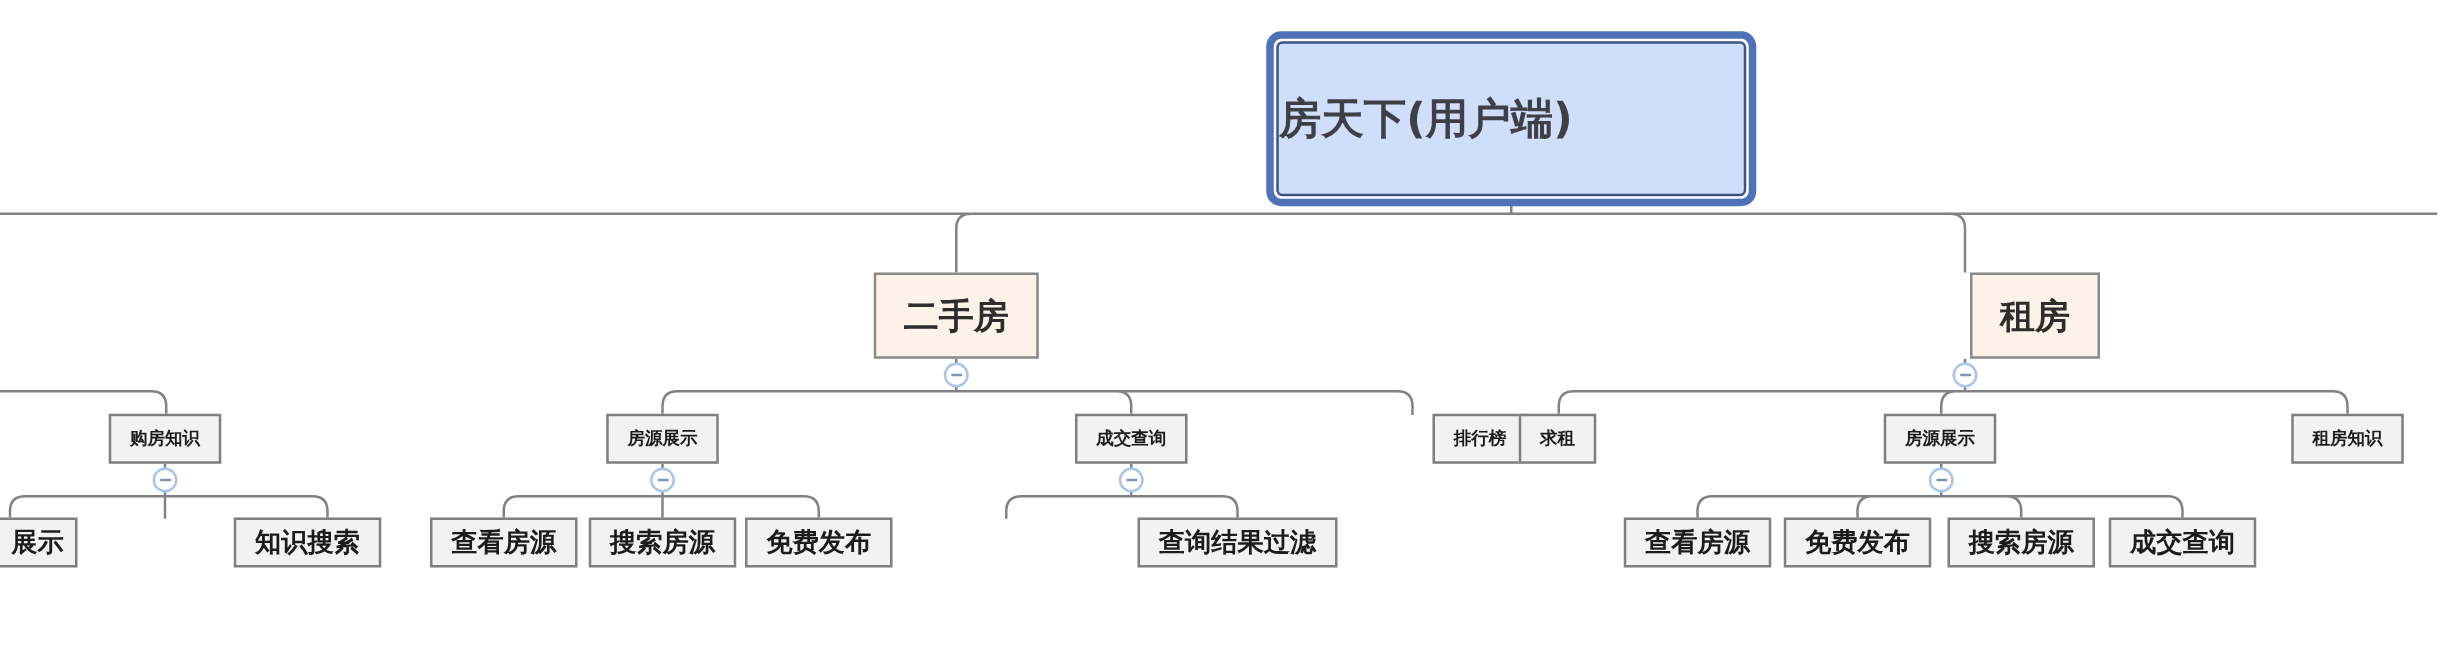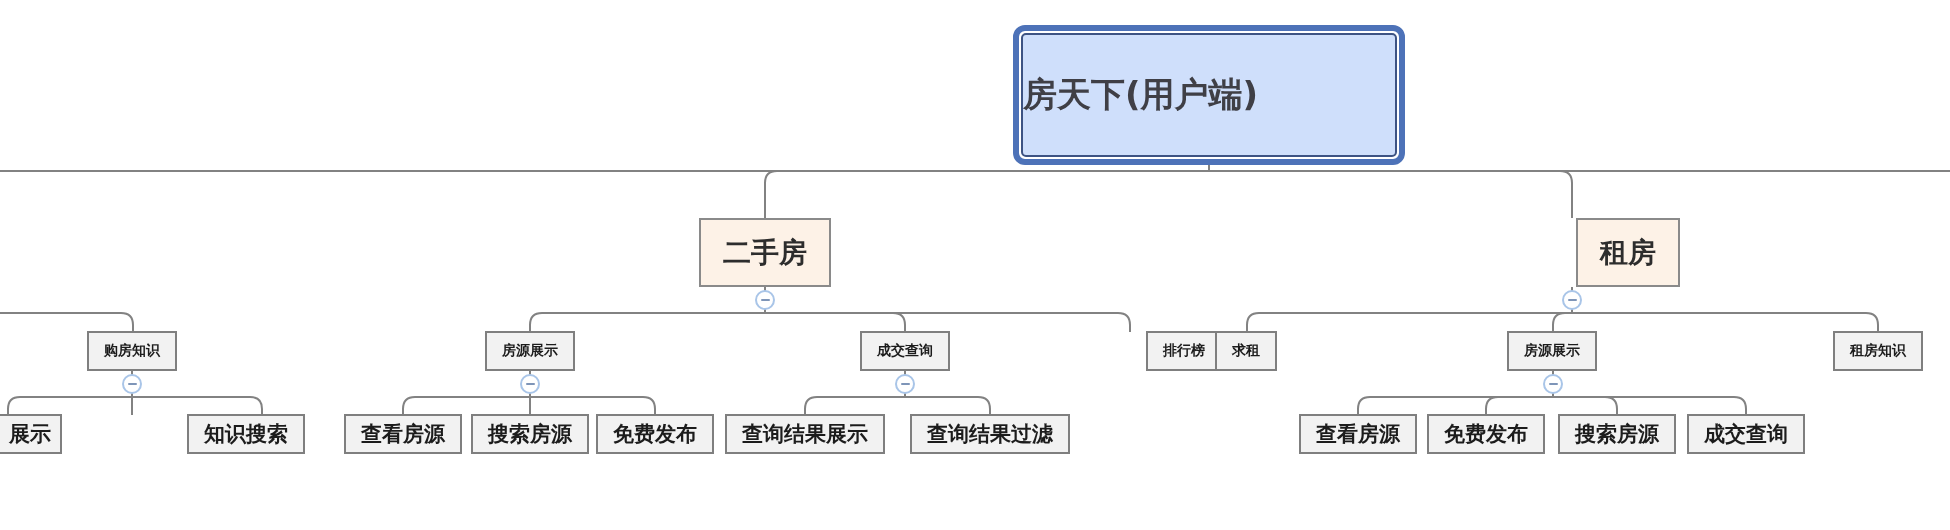--- a/index.html
+++ b/index.html
@@ -159,23 +159,20 @@
   </div>
   <div class="node n3" style="left:403px">
     <span>查看房源</span>
   </div>
   <div class="node n3" style="left:530px">
     <span>搜索房源</span>
   </div>
   <div class="node n3" style="left:655px">
     <span>免费发布</span>
   </div>
-  <div class="node n3" style="left:805px">
-    <span>查询结果展示</span>
-  </div>
   <div class="node n3" style="left:990px">
     <span>查询结果过滤</span>
   </div>
   <div class="node n3" style="left:1358px">
     <span>查看房源</span>
   </div>
   <div class="node n3" style="left:1486px">
     <span>免费发布</span>
   </div>
   <div class="node n3" style="left:1617px">

